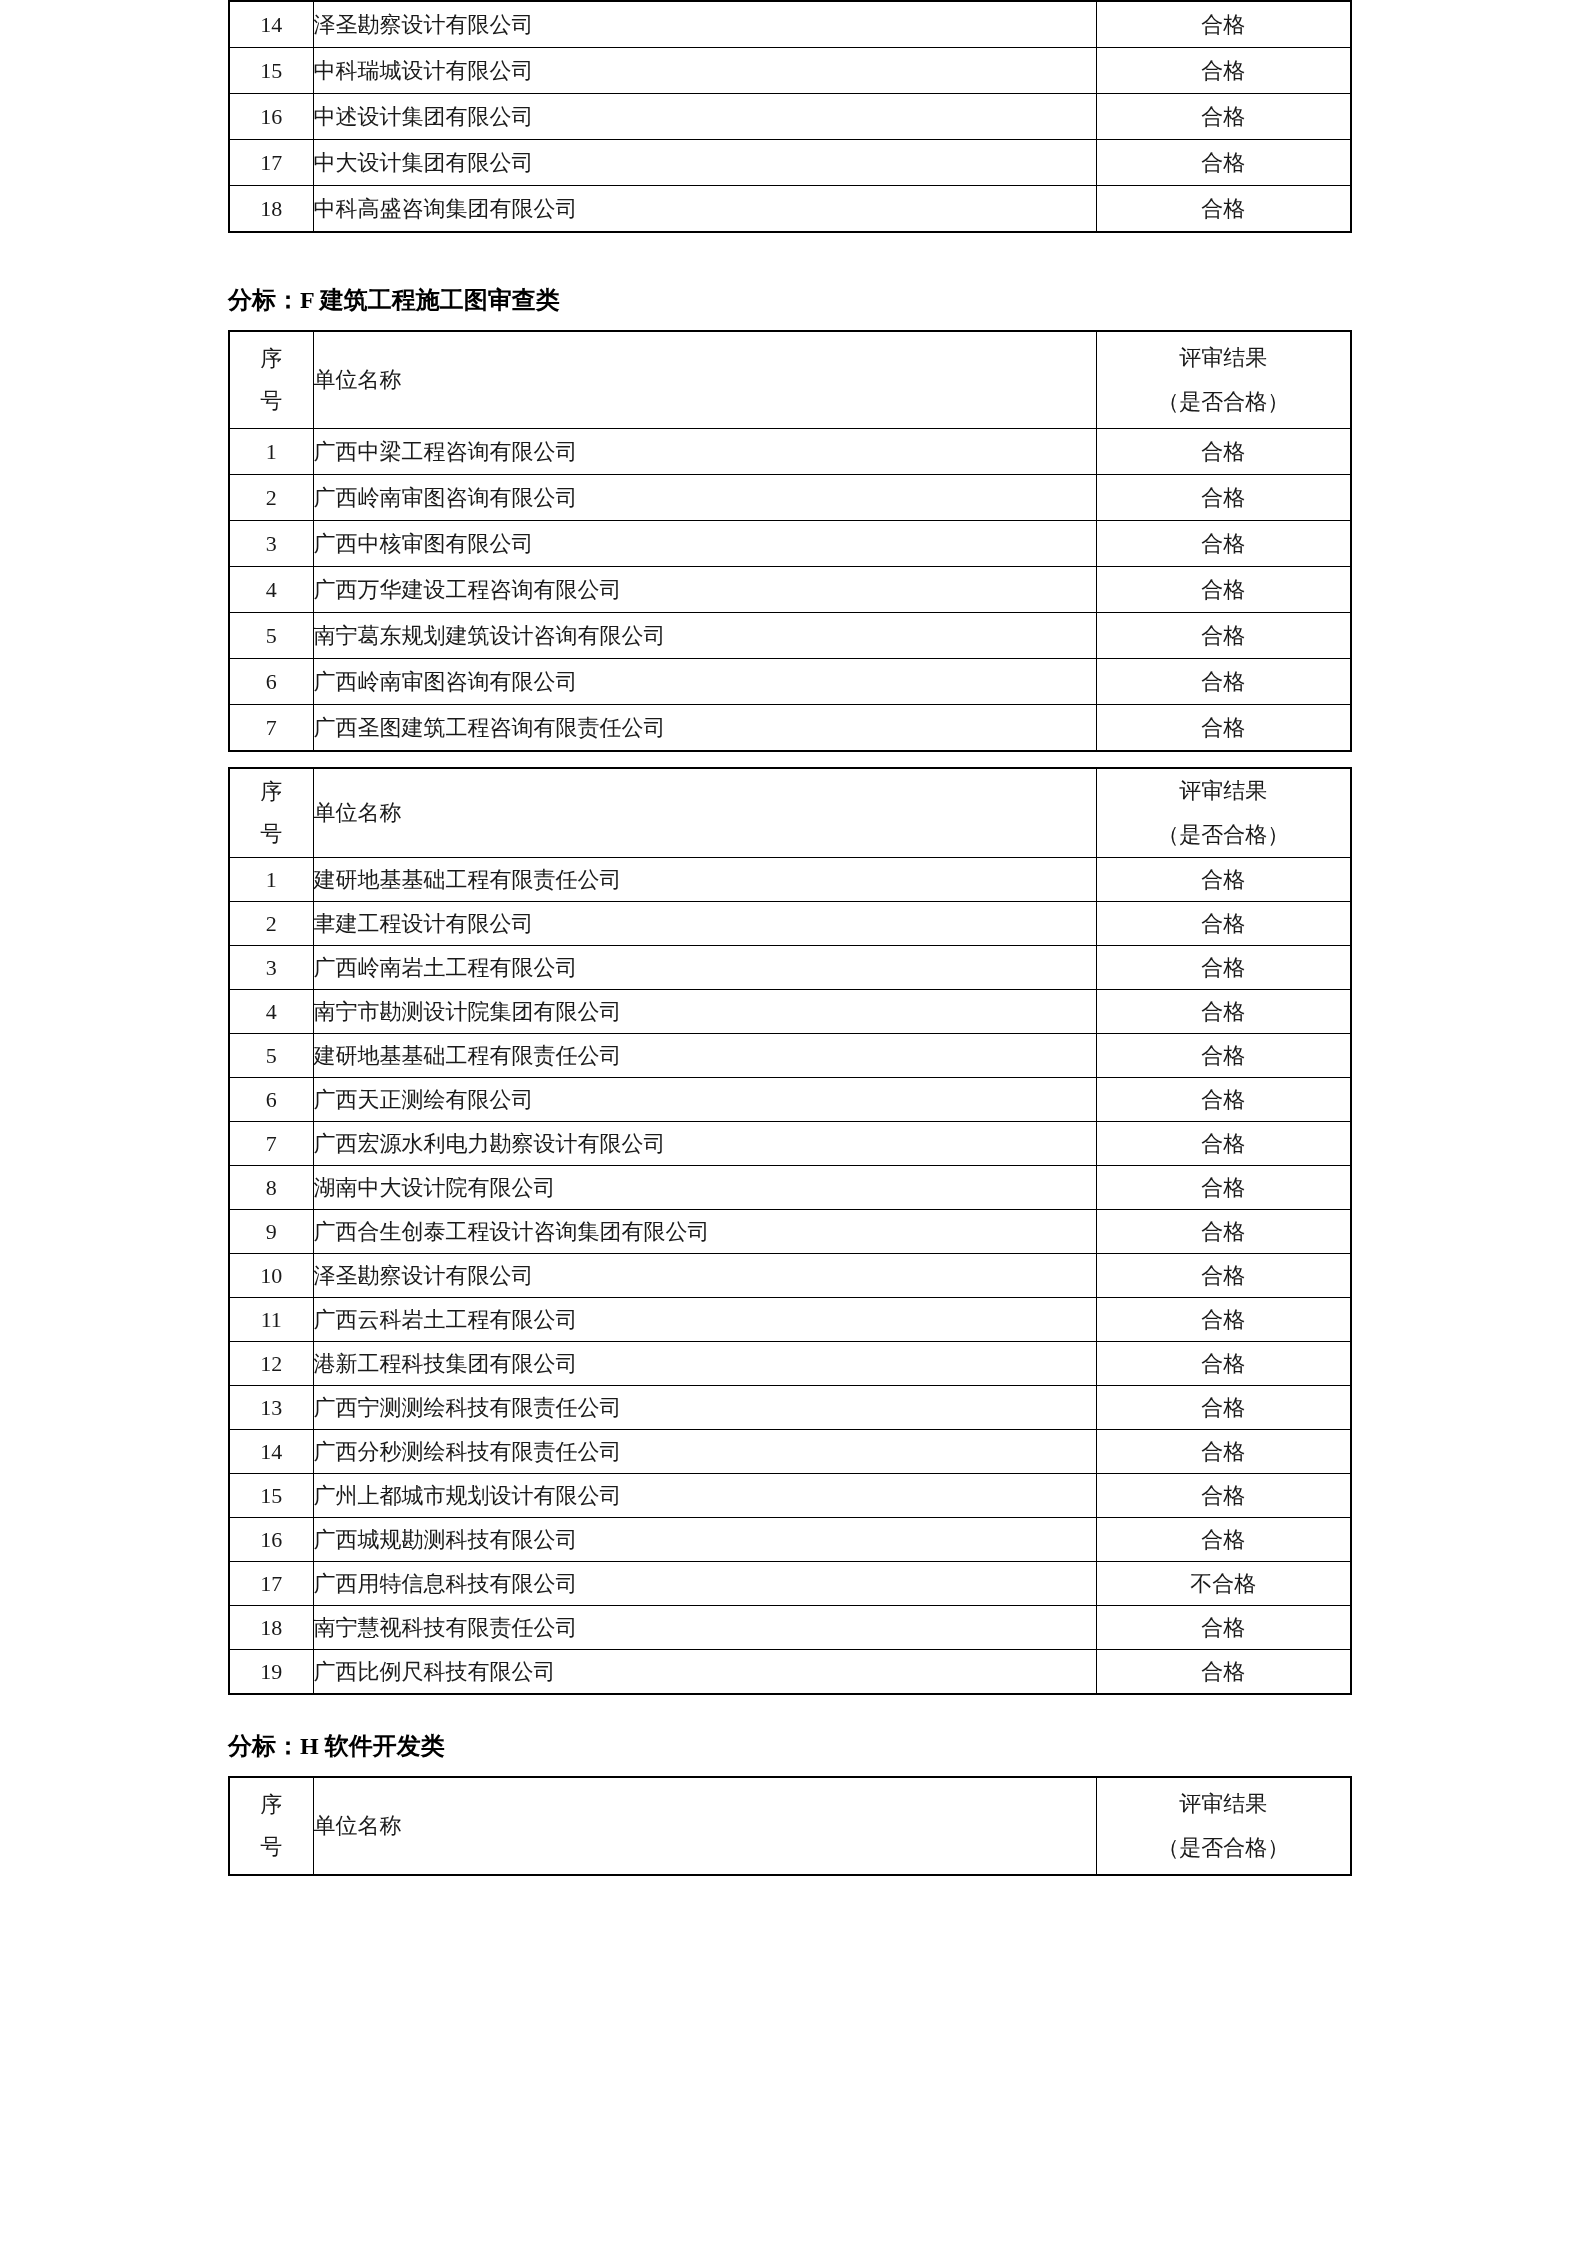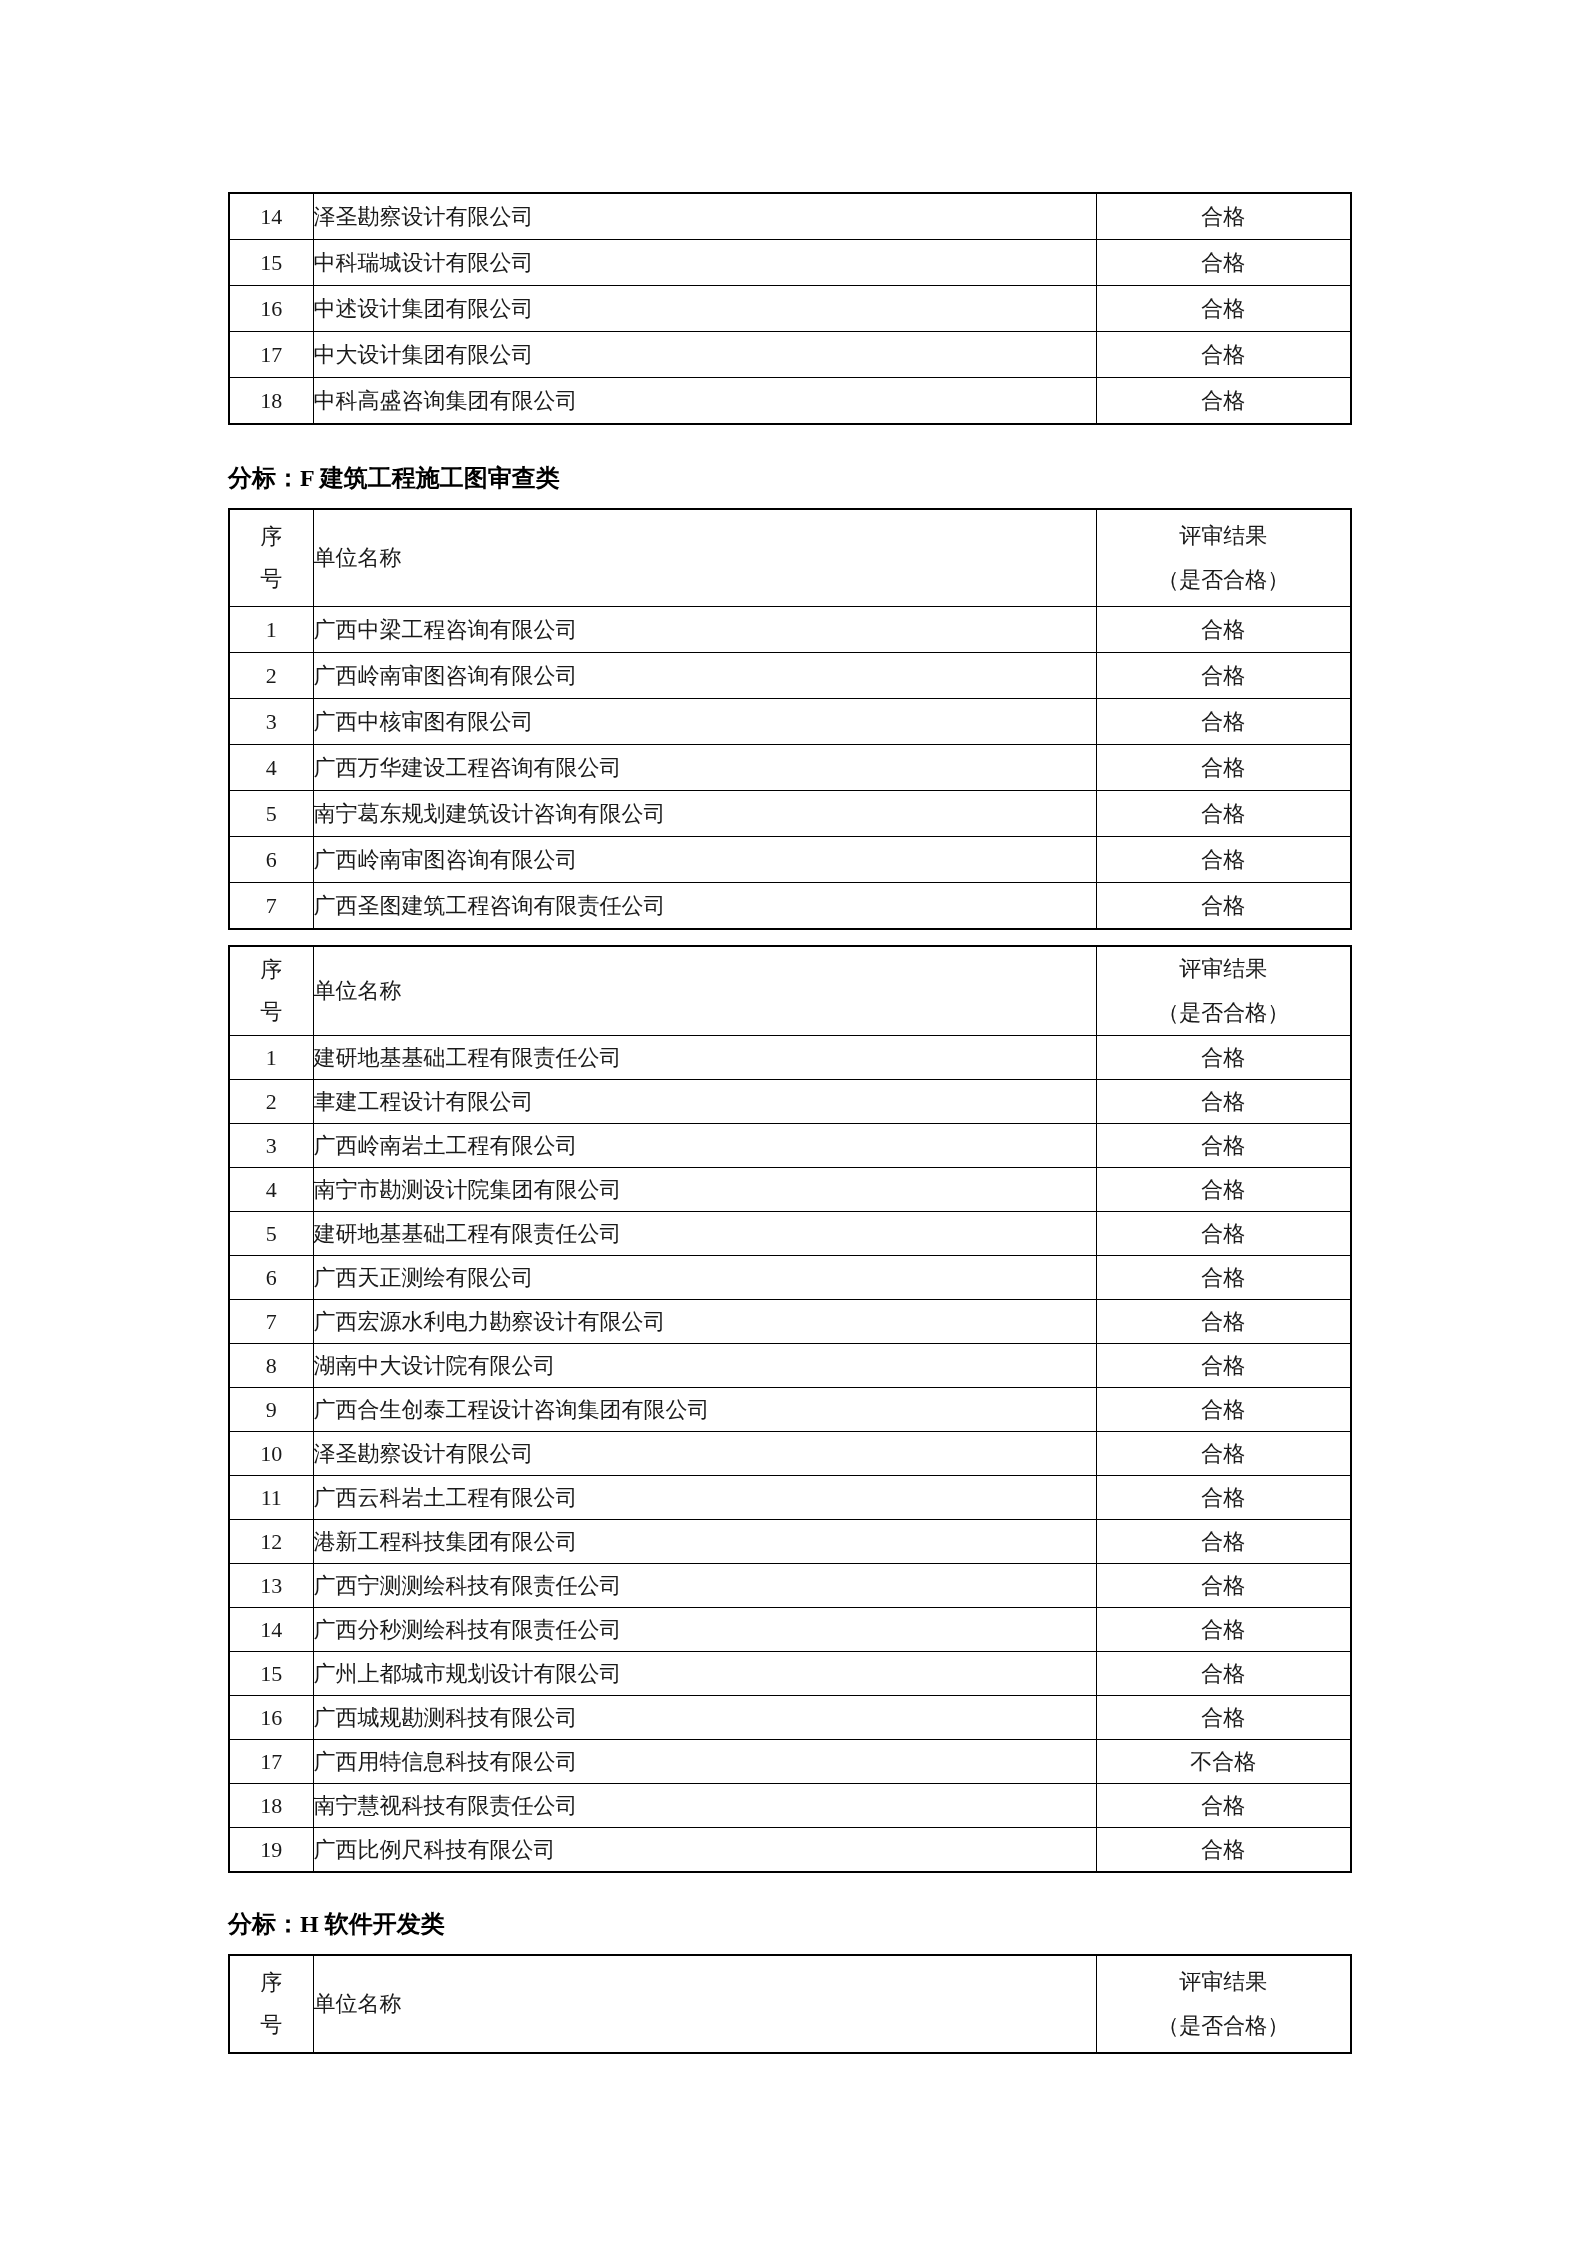--- a/index.html
+++ b/index.html
@@ -4,21 +4,20 @@
 <style>
   html,body{margin:0;padding:0;background:#888;}
   .page{
     position:relative;
     width:1587px;height:2245px;
     margin:0 auto;
     background:#ffffff;
     font-family:"Liberation Serif","DejaVu Serif",serif;
     color:#111;
     box-sizing:border-box;
-    padding-top:192px;
     overflow:hidden;
   }
   .content{width:1122px;margin-left:228px;}
   table.doc{
     border-collapse:collapse;
     table-layout:fixed;
     width:1122px;
     border:2px solid #000;
   }
   table.doc td,table.doc th{
@@ -41,21 +40,21 @@
   th .no-wrap{display:inline-block;width:1.1em;word-break:break-all;line-height:1.9;}
   th.h-name{text-align:left;vertical-align:middle;}
   th.h-res{text-align:center;vertical-align:middle;line-height:2.0;}
   .sec-title{
     font-weight:bold;
     font-size:24px;
     color:#000;
     margin:0;
     line-height:30px;
   }
-  .mt-f{margin-top:38px;}
+  .mt-f{margin-top:52px;}
   .mt-tbl{margin-top:15px;}
   .mt-g{margin-top:38px;}
   .mt-h{margin-top:36px;}
 </style>
 </head>
 <body>
 
 <div class="page">
   <div class="content">
 

